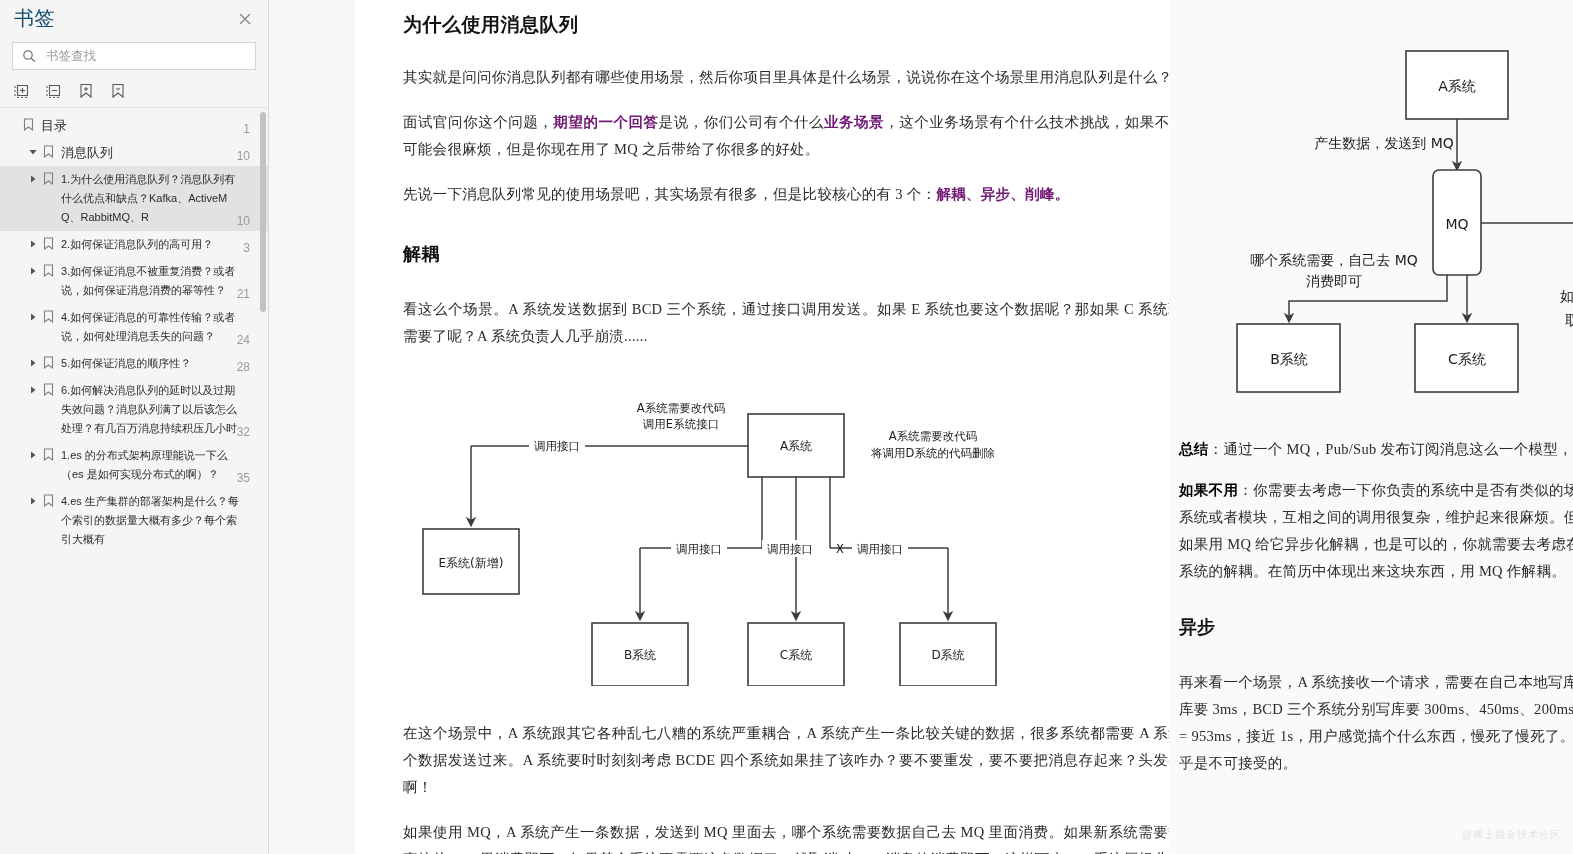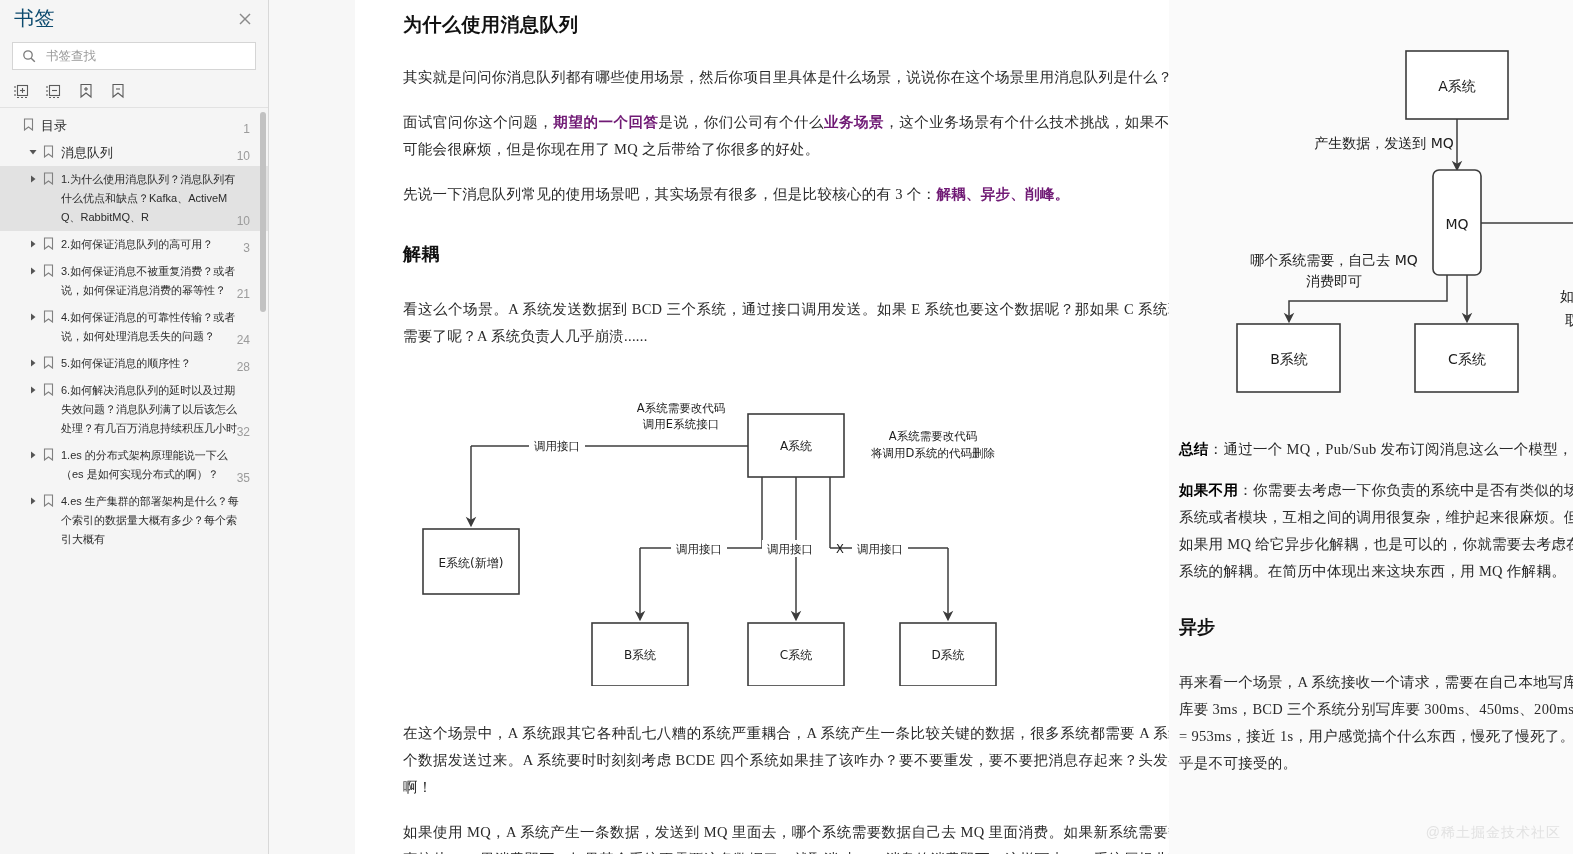--- a/index.html
+++ b/index.html
@@ -246,21 +246,21 @@
     font-family: "Liberation Serif", "DejaVu Serif", serif;
     font-size: 18px;
     font-weight: bold;
     color: #111;
     margin: 30px 0 30px 0;
   }
   .watermark {
     position: absolute;
     right: 12px;
     bottom: 12px;
-    font-size: 14px;
+    font-size: 10px;
     color: #e2e2e2;
     letter-spacing: 1px;
     user-select: none;
   }
 
   
   .diagram { display: block; }
   .dg-box { fill: #ffffff; stroke: #3c3c3c; stroke-width: 1.6; }
   .dg-line { stroke: #3c3c3c; stroke-width: 1.5; fill: none; }
   .dg-txt {

